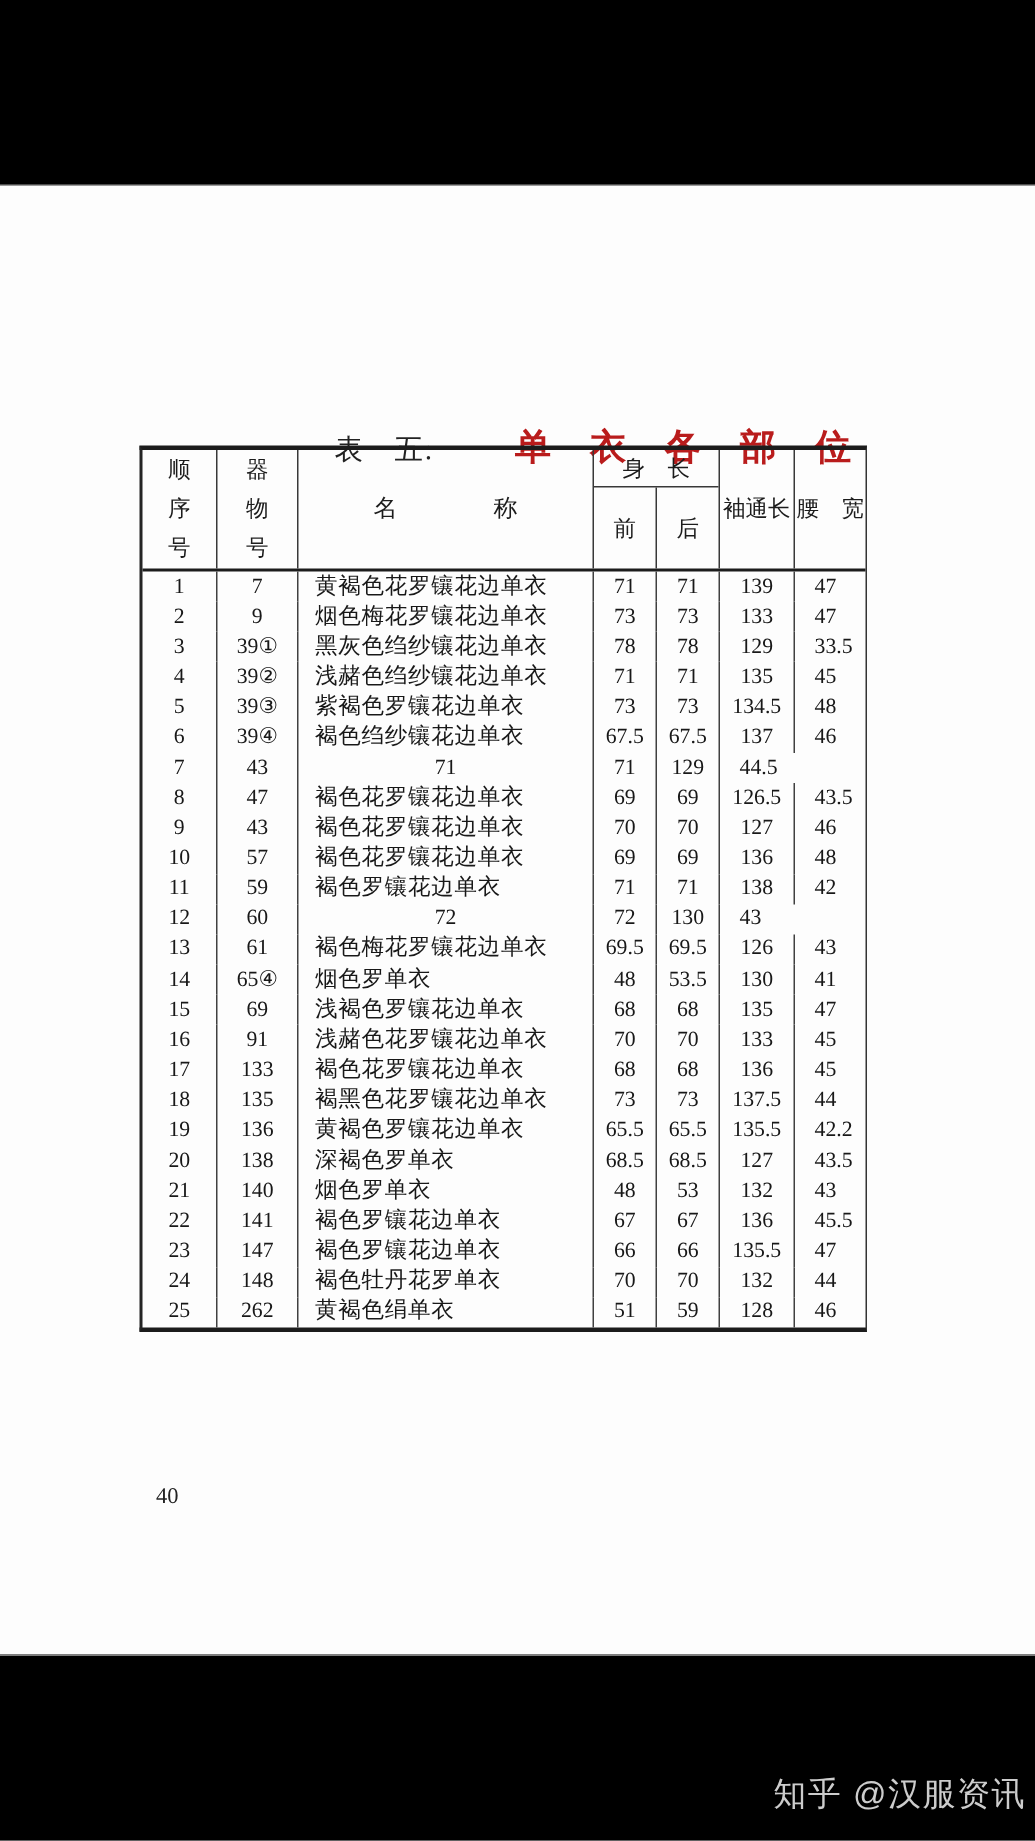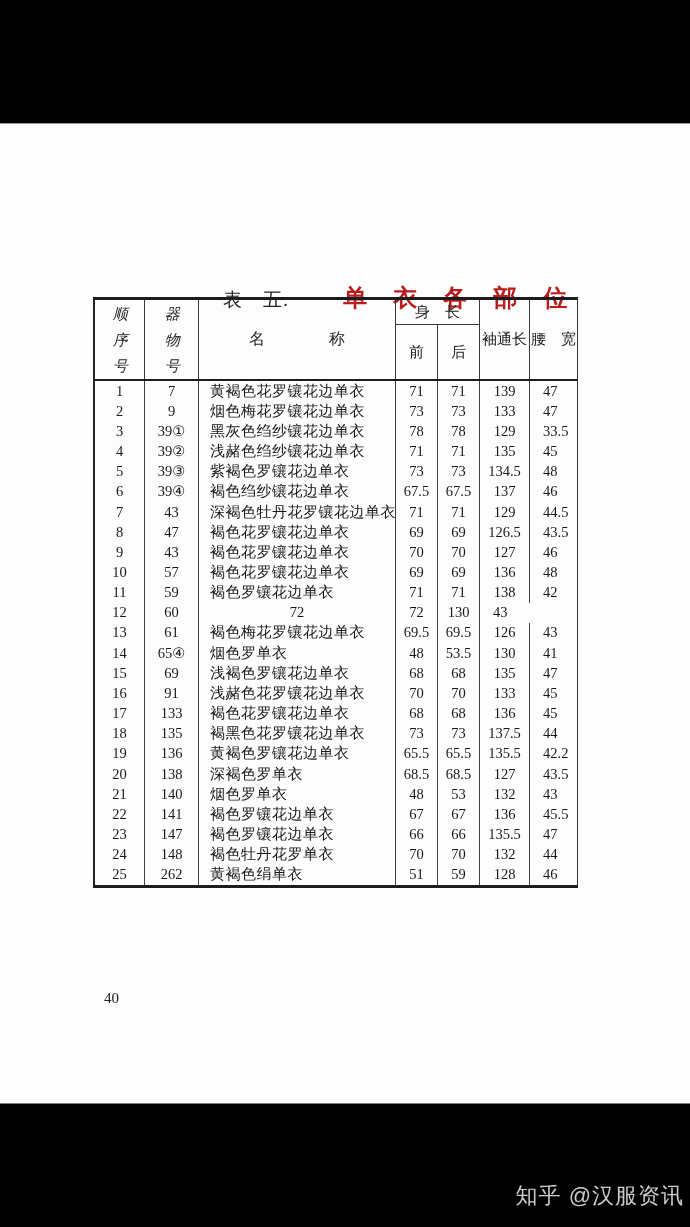--- a/index.html
+++ b/index.html
@@ -68,23 +68,22 @@
     align-items: center;
     justify-content: center;
     font-size: 15px;
     color: #1c1c1c;
   }
   .hcell.last { border-right: none; text-align: right; }
   .vstack {
     display: inline-block;
     width: 1.1em;
     line-height: 26px;
-    text-align: right;
+    text-align: center;
     word-break: break-all;
-    font-style: italic;
   }
   .h-name { font-size: 16px; white-space: pre; }
   .h-body { flex-direction: column; align-items: stretch; padding: 0; }
   .h-body-top {
     height: 25px;
     display: flex; align-items: center; justify-content: center;
     border-bottom: 1px solid #383838;
     white-space: pre;
   }
   .h-body-bottom { flex: 1; display: grid; grid-template-columns: 42px 1fr; }
@@ -223,21 +222,20 @@
             <div class="tcell c-artifact">39④</div>
             <div class="tcell c-name">褐色绉纱镶花边单衣</div>
             <div class="tcell c-front">67.5</div>
             <div class="tcell c-back">67.5</div>
             <div class="tcell c-sleeve">137</div>
             <div class="tcell c-waist">46</div>
           </div>
           <div class="trow">
             <div class="tcell c-seq">7</div>
             <div class="tcell c-artifact">43</div>
-            <div class="tcell c-name">深褐色牡丹花罗镶花边单衣</div>
             <div class="tcell c-front">71</div>
             <div class="tcell c-back">71</div>
             <div class="tcell c-sleeve">129</div>
             <div class="tcell c-waist">44.5</div>
           </div>
           <div class="trow">
             <div class="tcell c-seq">8</div>
             <div class="tcell c-artifact">47</div>
             <div class="tcell c-name">褐色花罗镶花边单衣</div>
             <div class="tcell c-front">69</div>

